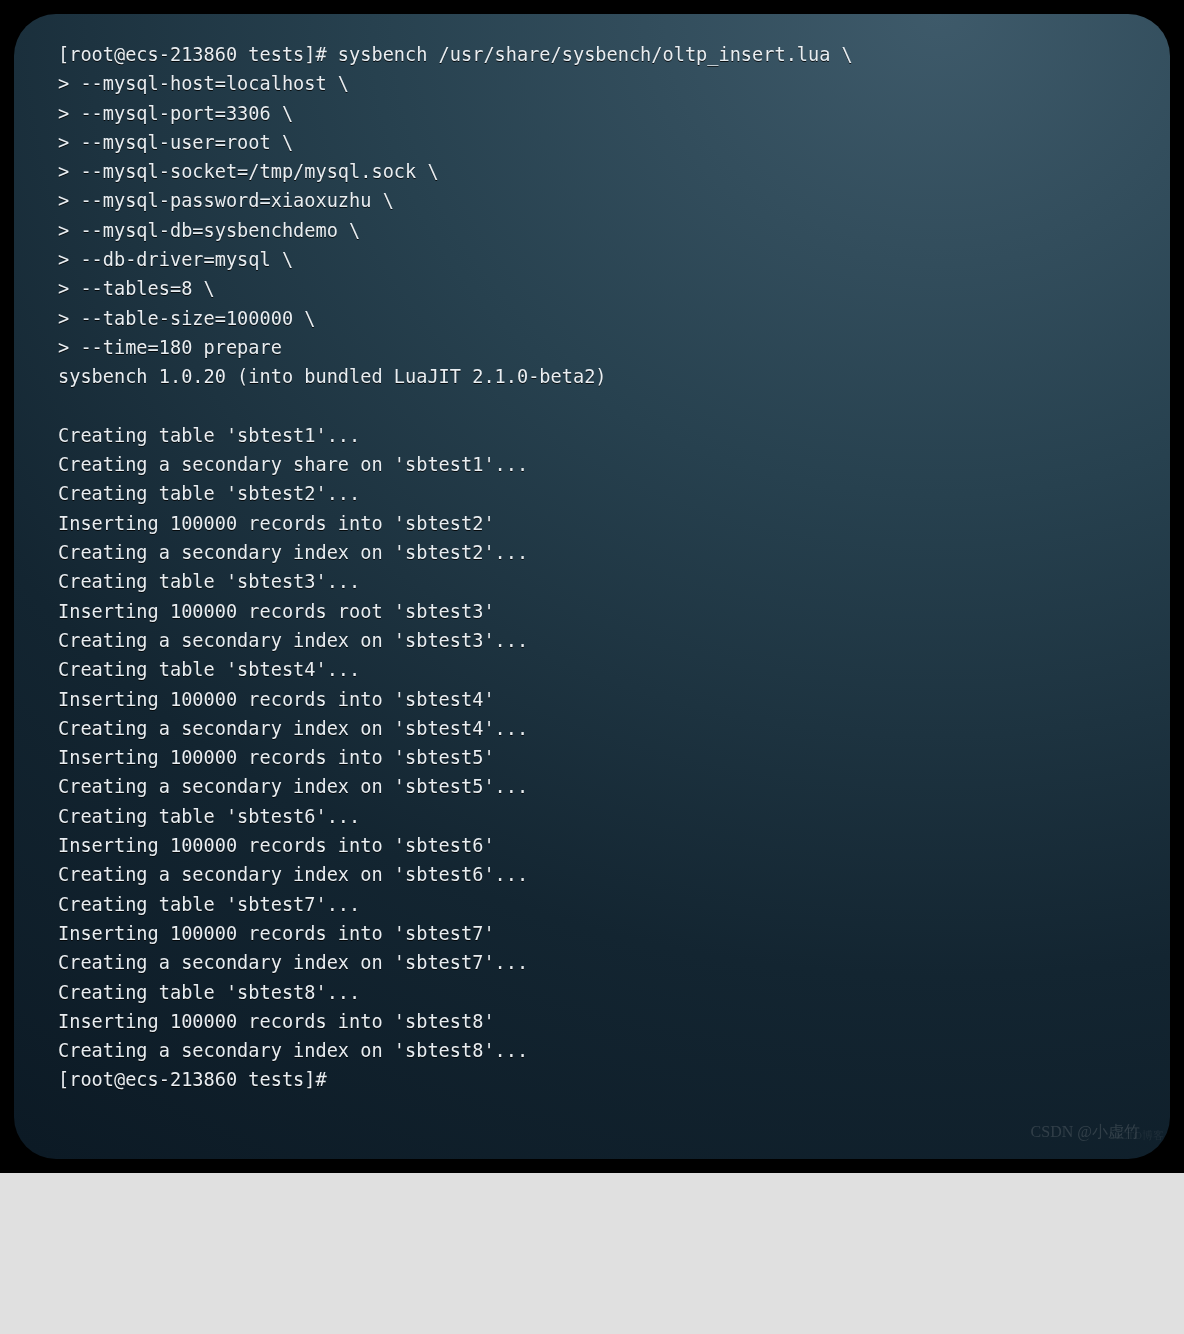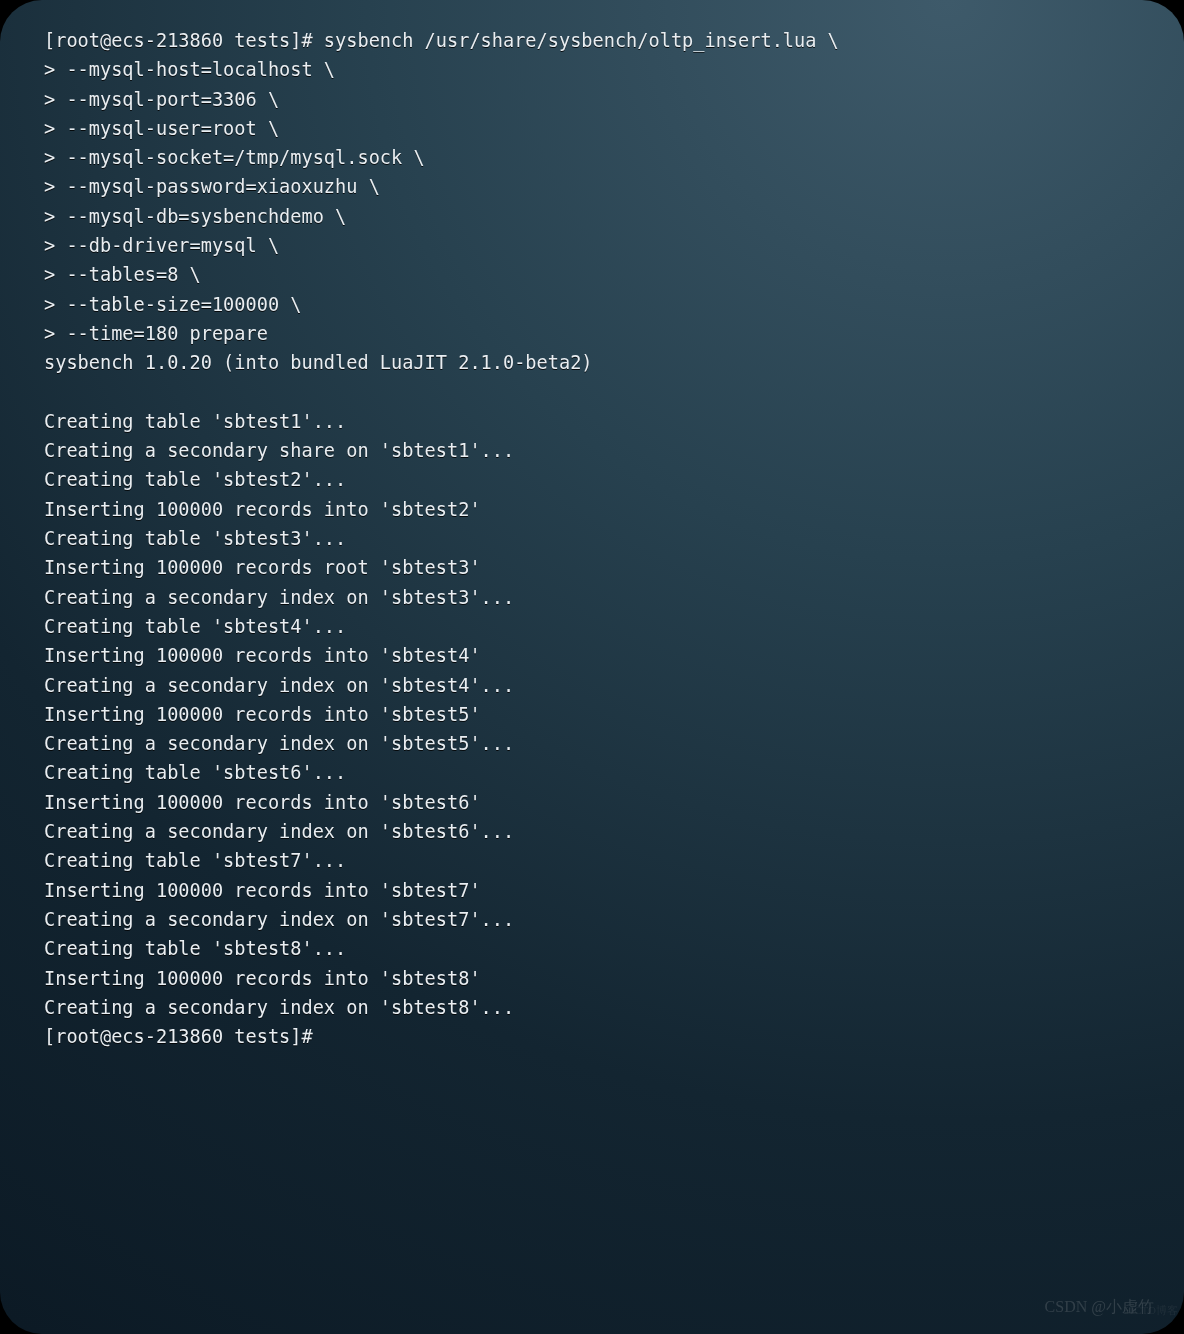--- a/index.html
+++ b/index.html
@@ -6,21 +6,22 @@
     margin: 0;
     padding: 0;
     width: 1184px;
     height: 1334px;
     overflow: hidden;
     background: #e0e0e0;
   }
   .terminal-frame {
     box-sizing: border-box;
     width: 1184px;
-    height: 1334px;
+    height: 1173px;
+    padding: 14px;
     background: #000;
   }
   .terminal {
     box-sizing: border-box;
     width: 100%;
     height: 100%;
     border-radius: 42px;
     background: radial-gradient(ellipse 140% 120% at 80% 0%, #3e5a6a 0%, #27414f 35%, #132531 70%, #0c1a25 100%);
     padding: 26px 44px 26px 44px;
     position: relative;
@@ -69,20 +70,21 @@
     <div class="line">&gt; --db-driver=mysql \</div>
     <div class="line">&gt; --tables=8 \</div>
     <div class="line">&gt; --table-size=100000 \</div>
     <div class="line">&gt; --time=180 prepare</div>
     <div class="line">sysbench 1.0.20 (into bundled LuaJIT 2.1.0-beta2)</div>
     <div class="line blank"></div>
     <div class="line">Creating table 'sbtest1'...</div>
     <div class="line">Creating a secondary share on 'sbtest1'...</div>
     <div class="line">Creating table 'sbtest2'...</div>
     <div class="line">Inserting 100000 records into 'sbtest2'</div>
+    <div class="line">Creating a secondary index on 'sbtest2'...</div>
     <div class="line">Creating table 'sbtest3'...</div>
     <div class="line">Inserting 100000 records root 'sbtest3'</div>
     <div class="line">Creating a secondary index on 'sbtest3'...</div>
     <div class="line">Creating table 'sbtest4'...</div>
     <div class="line">Inserting 100000 records into 'sbtest4'</div>
     <div class="line">Creating a secondary index on 'sbtest4'...</div>
     <div class="line">Inserting 100000 records into 'sbtest5'</div>
     <div class="line">Creating a secondary index on 'sbtest5'...</div>
     <div class="line">Creating table 'sbtest6'...</div>
     <div class="line">Inserting 100000 records into 'sbtest6'</div>

